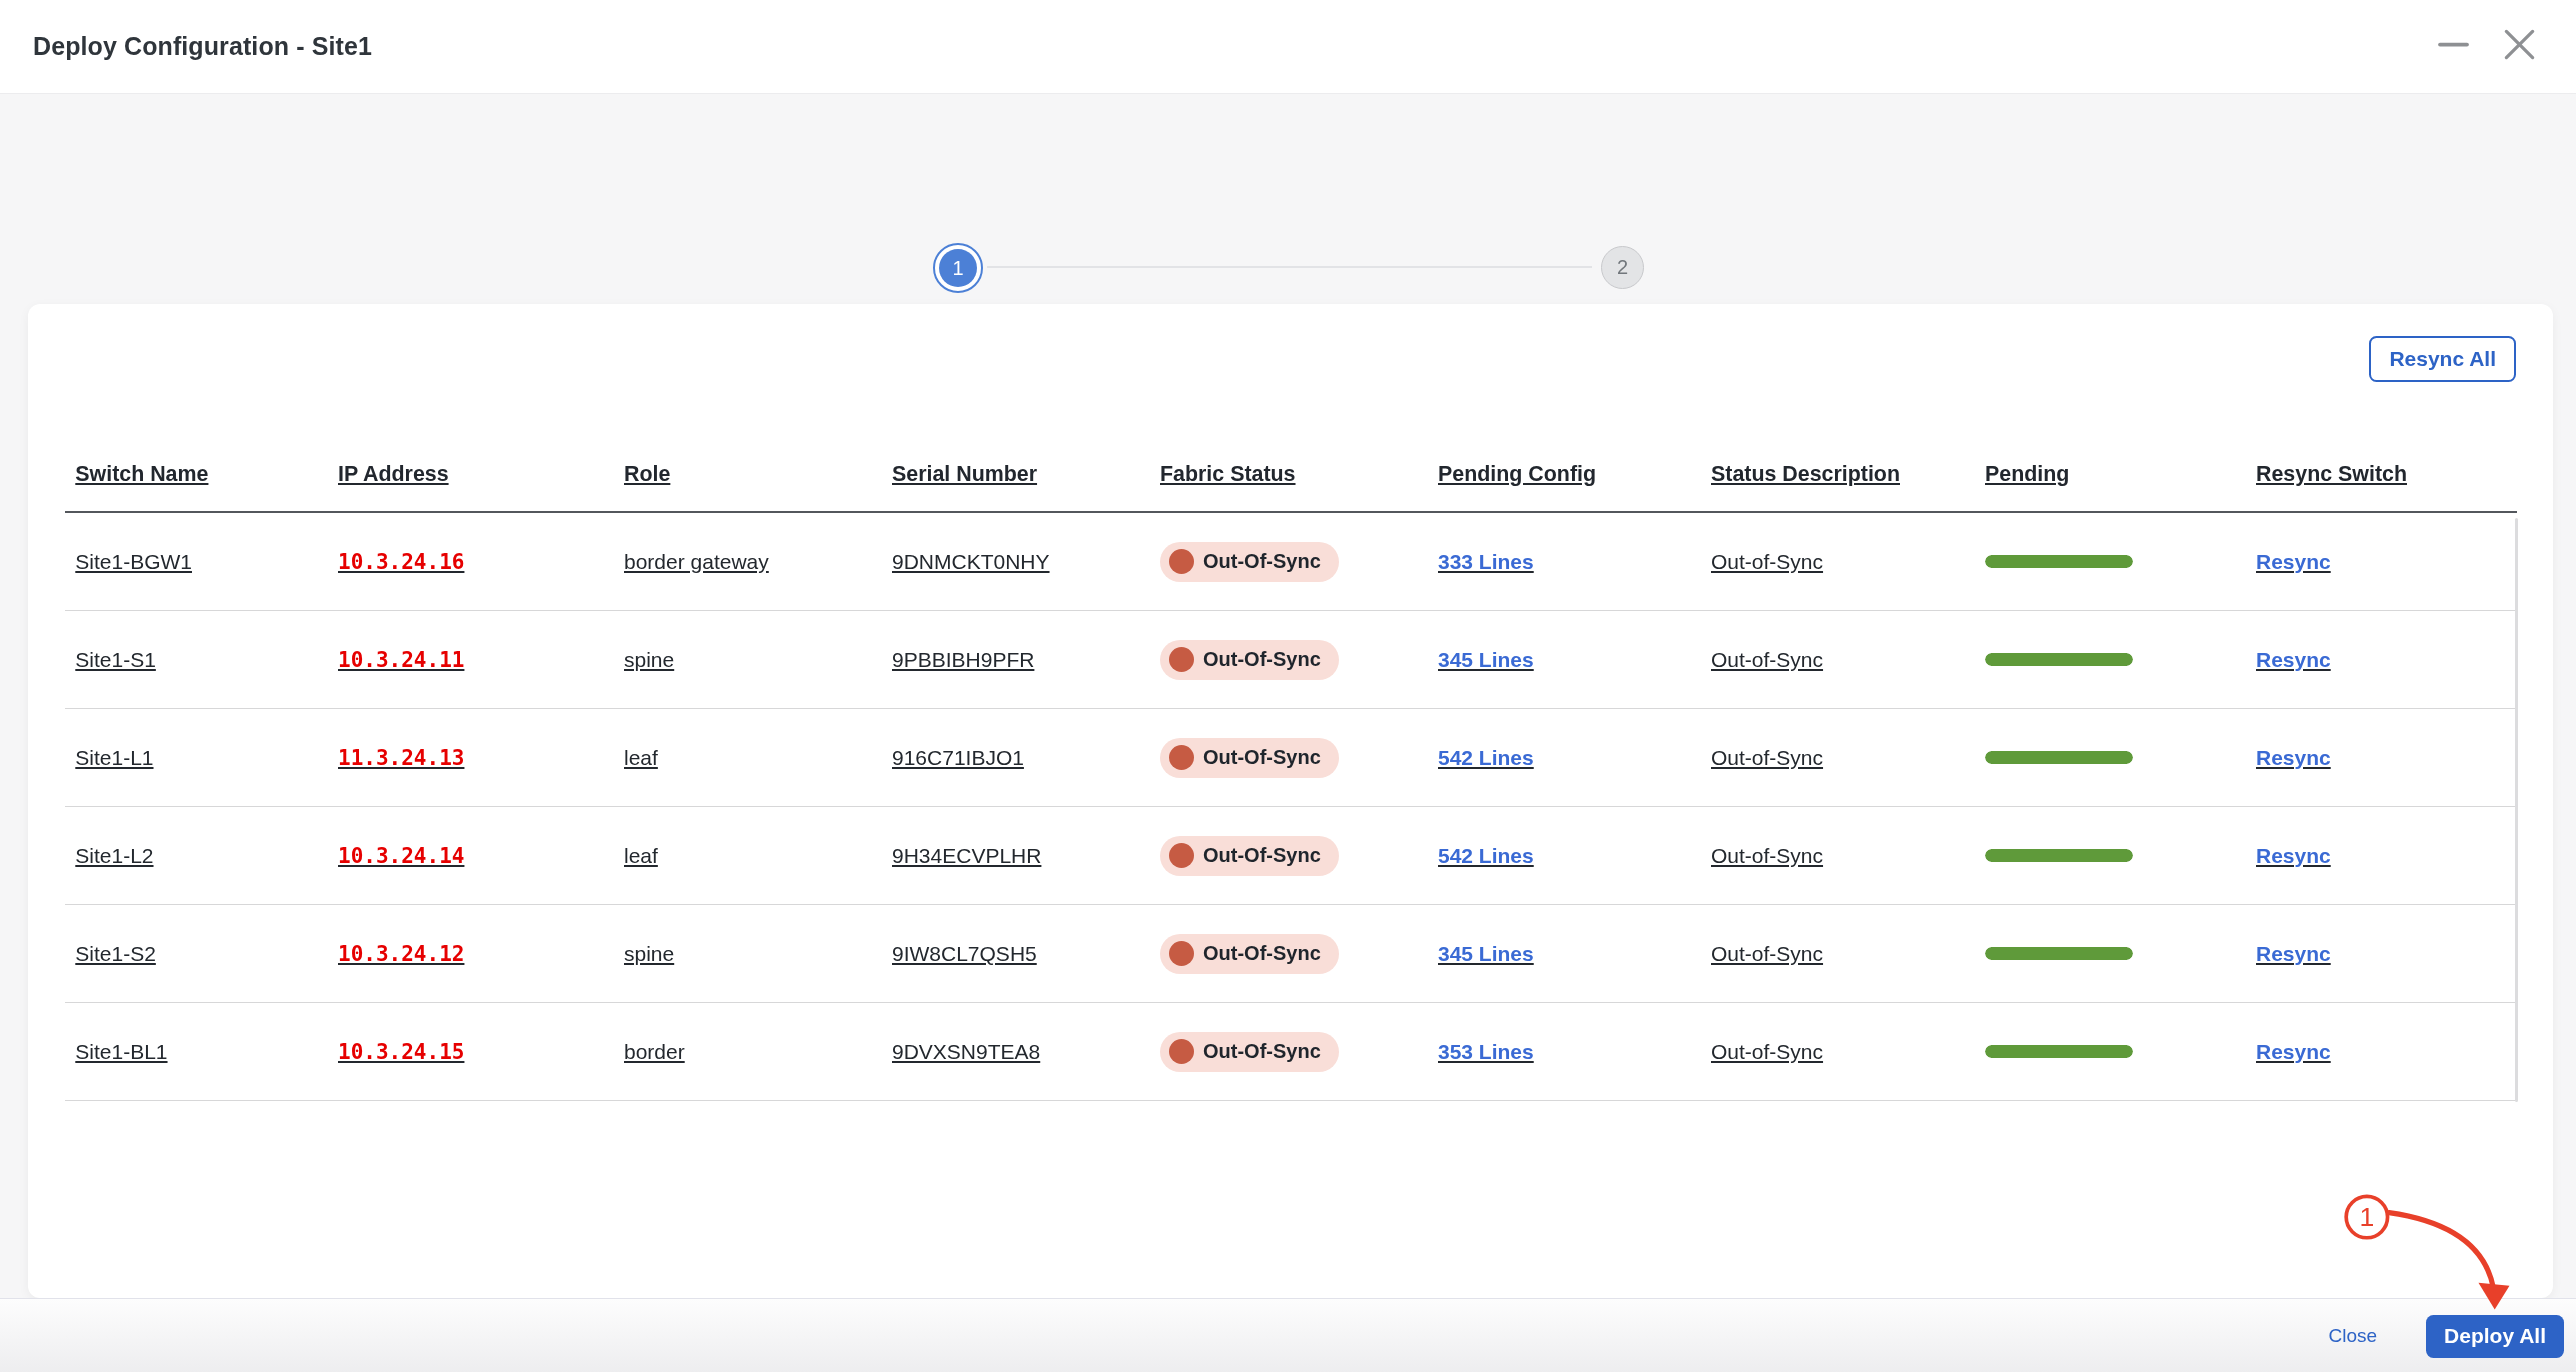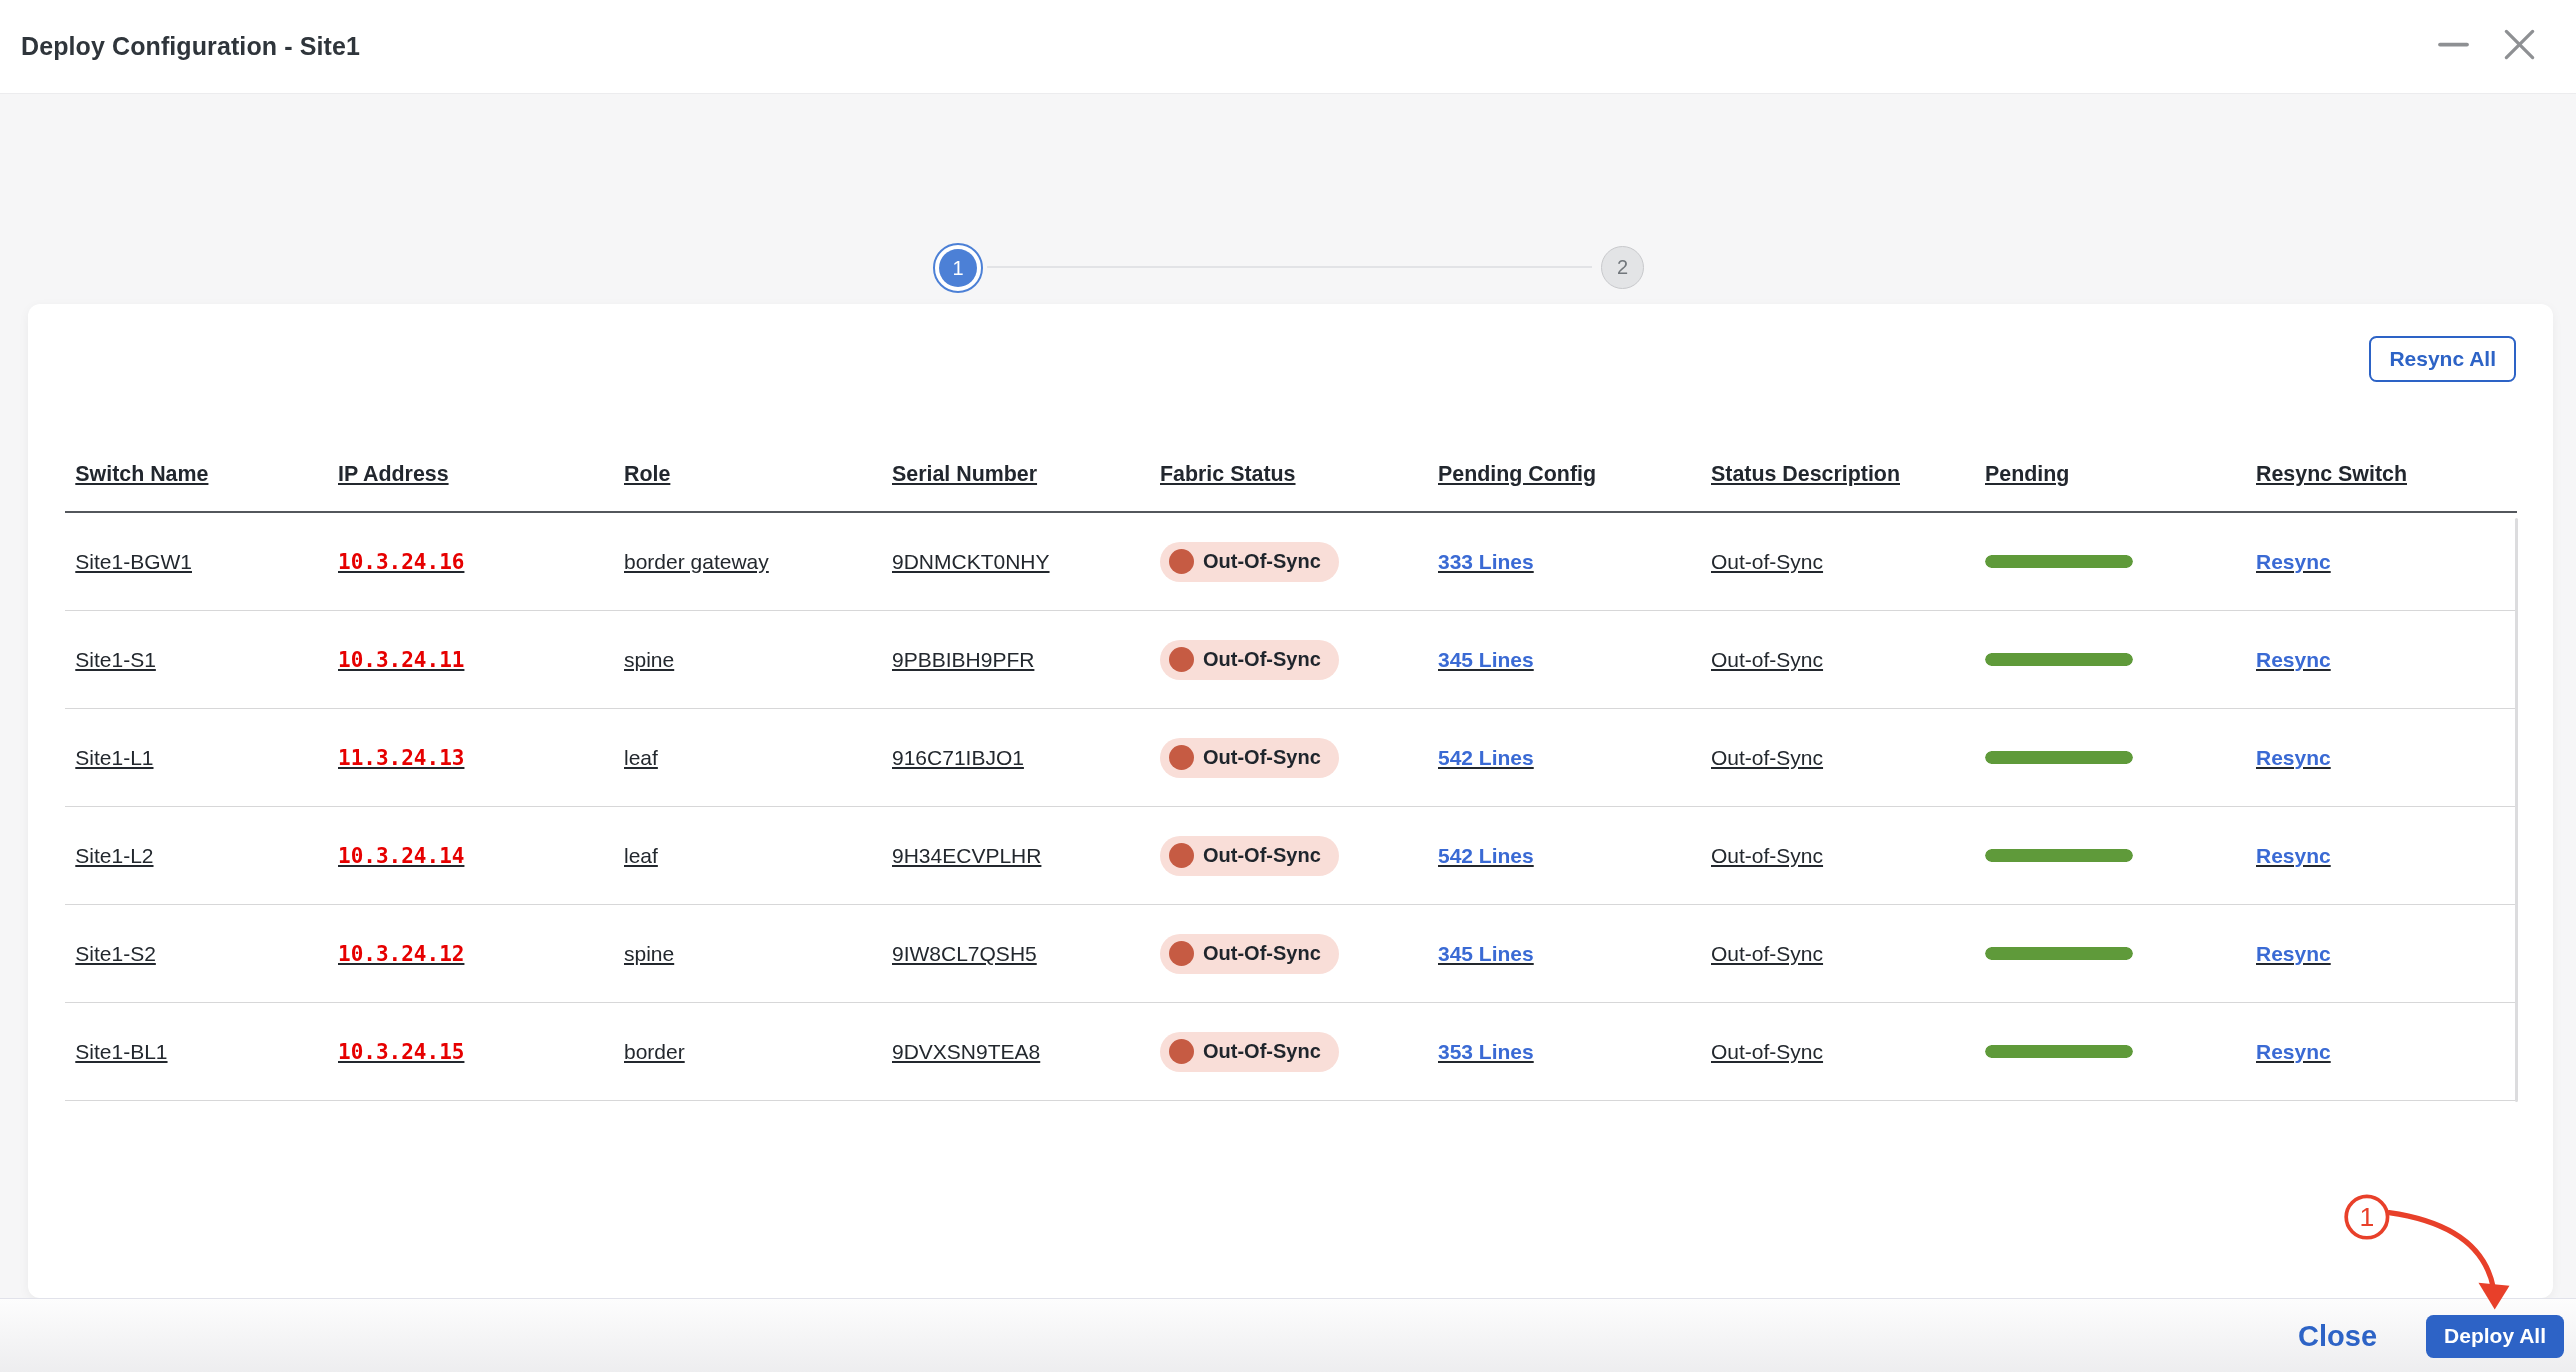--- a/index.html
+++ b/index.html
@@ -20,21 +20,21 @@
     position:relative;
     color:#23282e;
   }
   
   .titlebar{
     position:absolute;left:0;top:0;width:2576px;height:94px;
     background:#ffffff;border-bottom:1.5px solid #ececee;
     display:flex;align-items:center;
   }
   .titlebar .title{
-    margin-left:21px;font-size:25px;font-weight:700;color:#2f353b;letter-spacing:0.1px;
+    margin-left:33px;font-size:25px;font-weight:700;color:#2f353b;letter-spacing:0.1px;
   }
   .win-btn{
     position:absolute;top:21px;width:47px;height:47px;border:none;background:transparent;
     display:flex;align-items:center;justify-content:center;cursor:pointer;
   }
   .win-btn.minimize{right:99px}
   .win-btn.close{right:33px}
   
   .stepper{position:absolute;left:0;top:94px;width:2576px;height:211px}
   .step-connector{
@@ -118,21 +118,21 @@
   
   .footer{
     position:absolute;left:0;top:1298px;width:2576px;height:75px;
     border-top:1.5px solid #e1e2ea;
     background:linear-gradient(180deg,#fdfdfd 0%,#ededef 100%);
     display:flex;align-items:center;justify-content:flex-end;
     padding-right:12px;gap:33px;
   }
   .close-link{
     background:none;border:none;cursor:pointer;
-    color:var(--accent-blue,#2d63c6);font-size:29px;font-weight:700;
+    color:var(--accent-blue,#2d63c6);font-size:19px;font-weight:400;
     font-family:"Liberation Sans",sans-serif;
   }
   .deploy-all-btn{
     height:43px;padding:0 18px;border:none;border-radius:7.4px;cursor:pointer;
     background:var(--accent-blue,#2d63c6);color:#ffffff;
     font-size:21px;font-weight:700;font-family:"Liberation Sans",sans-serif;margin-left:16px;
   }
   
   .annotation-overlay{position:absolute;left:0;top:0;width:2576px;height:1373px;pointer-events:none}
 </style>

